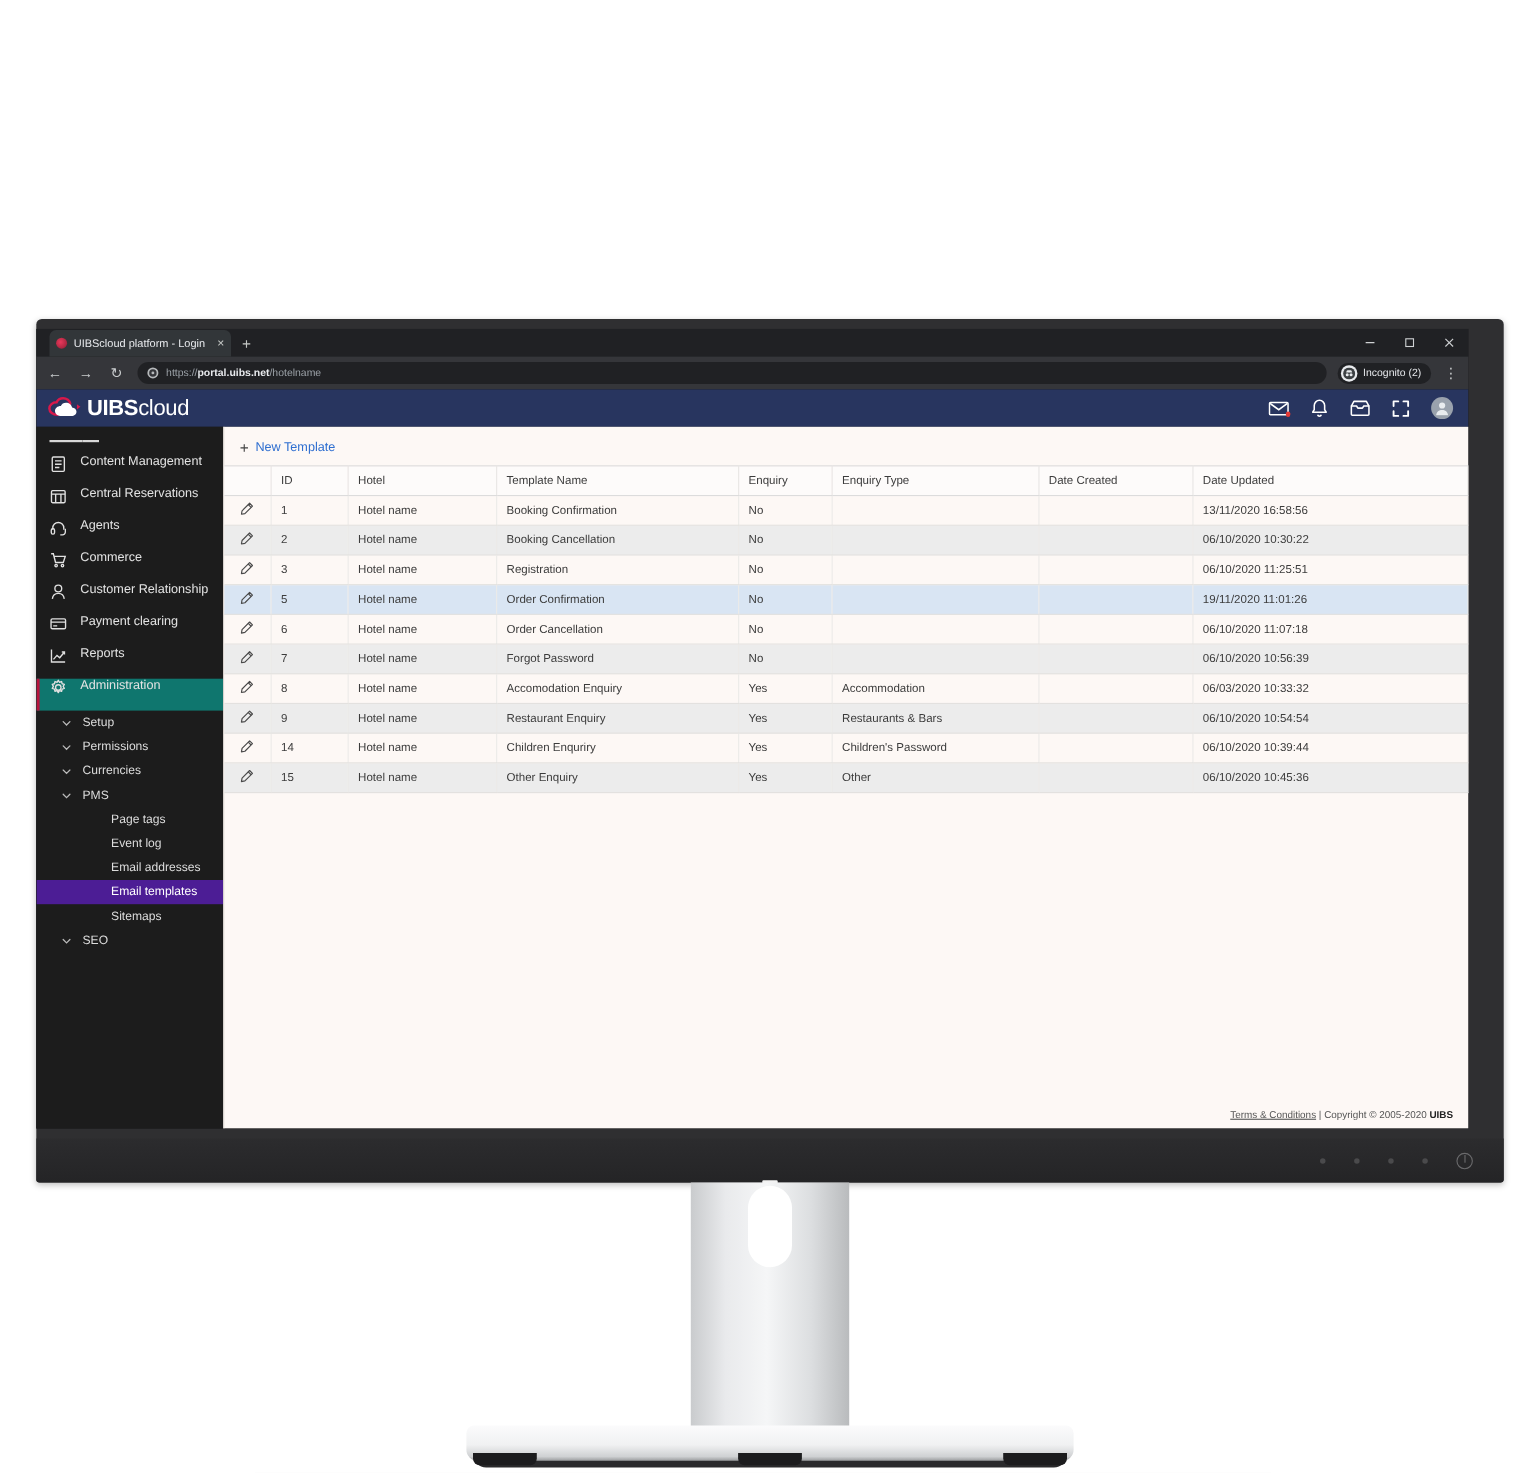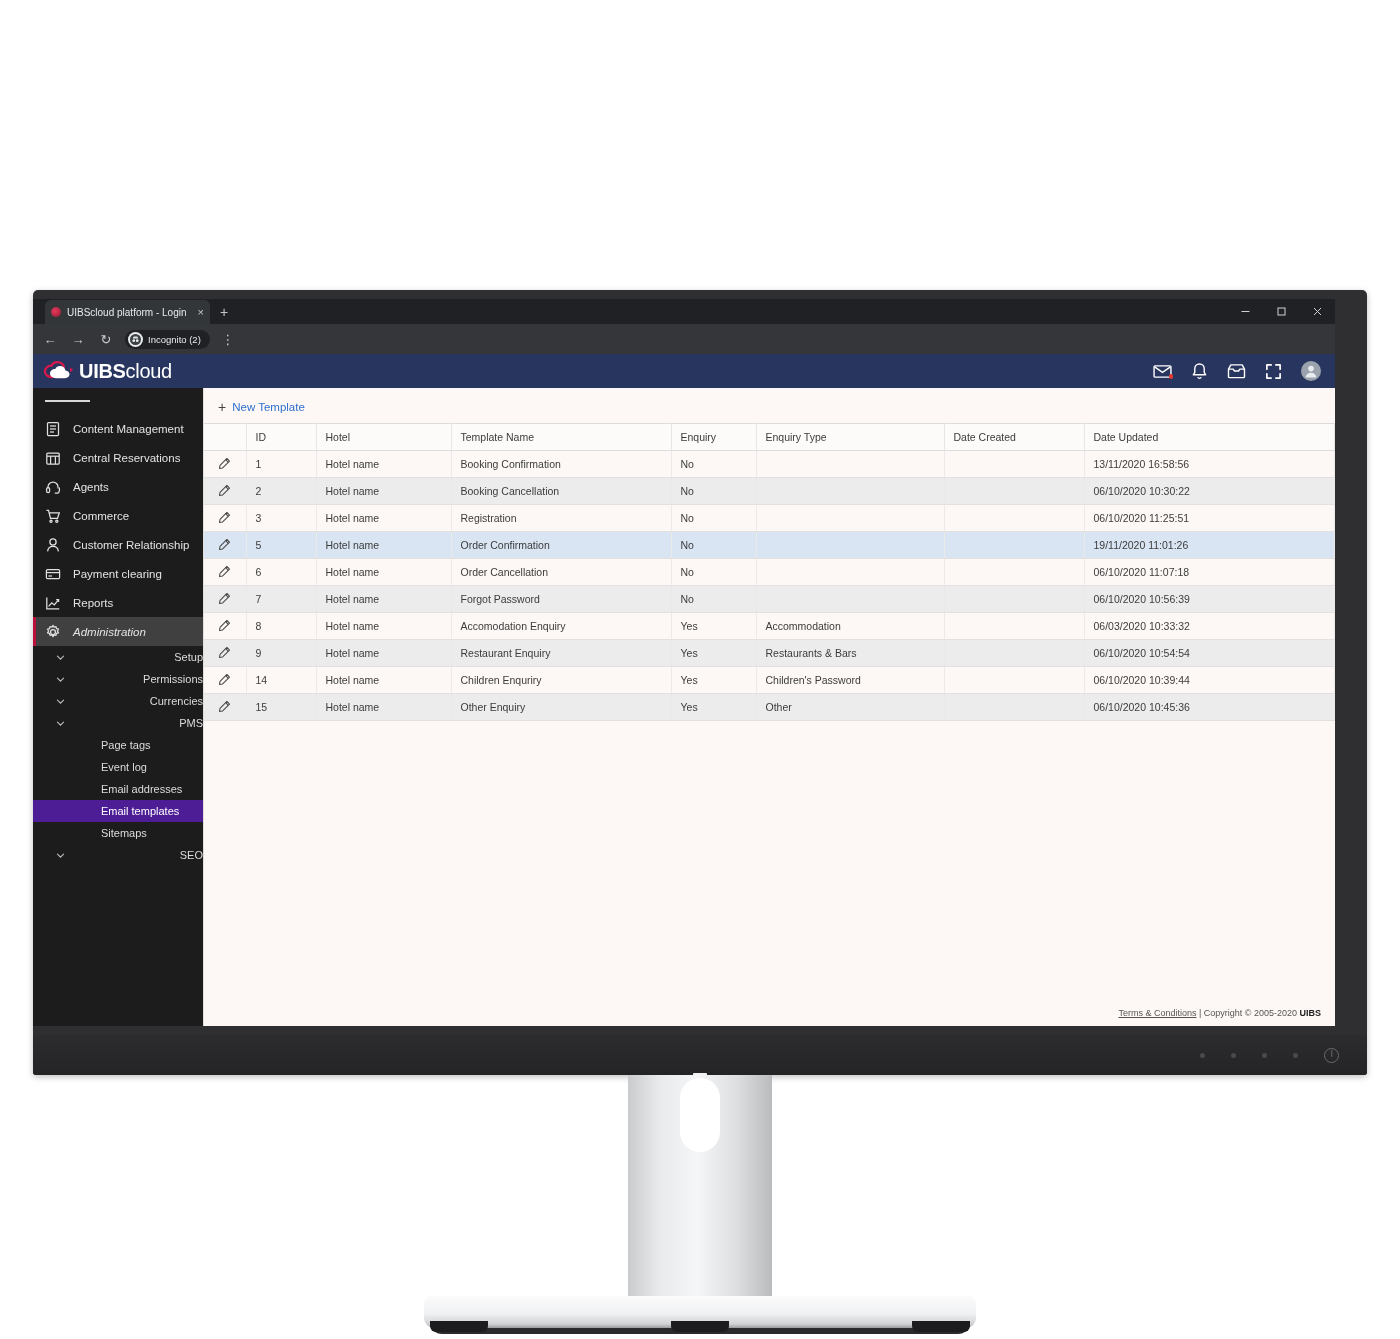--- a/index.html
+++ b/index.html
@@ -126,30 +126,30 @@
     display: flex; align-items: center; justify-content: center; cursor: pointer; }
 
   #body { flex: 1; display: flex; min-height: 0; }
 
   
   #sidebar { width: 170px; background: #1c1c1c; flex: 0 0 170px; overflow: hidden;
     display: flex; flex-direction: column; }
   #hamburger { height: 26px; display: flex; align-items: center; padding-left: 12px;
     cursor: pointer; }
   #hamburger div { width: 15px; height: 1.6px; background: #d8d8d8; margin: 1.8px 0; }
-  .navitem { height: 29px; display: flex; align-items: center; gap: 12px;
+  .navitem { height: 29px; display: flex; gap: 12px;
     padding-left: 12px; color: #e3e3e3; font-size: 11.5px; cursor: pointer;
     position: relative; }
   .navitem .nicon { width: 16px; height: 16px; display: flex; align-items: center;
     justify-content: center; flex: 0 0 16px; }
-  .navitem.active { background: #404040; font-style: italic; }
+  .navitem.active { background: #0f766e; }
   .navitem.active::before { content: ""; position: absolute; left: 0; top: 0;
     width: 3px; height: 100%; background: #b8123c; }
   .subitem { height: 22px; display: flex; align-items: center; gap: 10px;
-    padding-left: 22px; color: #dcdcdc; font-size: 11px; cursor: pointer; justify-content: space-between; }
+    padding-left: 22px; color: #dcdcdc; font-size: 11px; cursor: pointer; }
   .subitem .chev { width: 10px; flex: 0 0 10px; display: flex; align-items: center;
     justify-content: center; color: #b9b9b9; }
   .subitem.plain { padding-left: 68px; }
   .subitem.sel { background: #4c1d95; color: #ffffff; }
 
   
   #content { flex: 1; background: #fdf8f5; display: flex; flex-direction: column;
     min-width: 0; position: relative; border-left: 1px solid #e4ded9; }
   #new-template { display: flex; align-items: center; gap: 6px; color: #2f6fd0;
     font-size: 11.5px; padding: 12px 0 9px 14px; cursor: pointer; width: max-content; }
@@ -205,20 +205,29 @@
             </svg>
         </div>
       </div>
     </div>
 
     <div id="omnirow">
       <span class="navbtn">←</span>
       <span class="navbtn">→</span>
       <span class="navbtn">↻</span>
 
+      <div id="omnibox">
+        <span id="site-icon">
+          <svg width="8" height="8" viewBox="0 0 8 8">
+              <circle cx="4" cy="4" r="3.4" fill="#35363a"></circle>
+              <circle cx="4" cy="4" r="1.3" fill="#b6b9bb"></circle>
+            </svg>
+        </span>
+        <span id="url">https://<b>portal.uibs.net</b>/hotelname</span>
+      </div>
 
       <div id="incognito">
         <span id="incog-avatar">
           <svg width="11" height="11" viewBox="0 0 12 12">
             <circle cx="6" cy="6" r="6" fill="#3c4043"></circle>
             <path d="M3 5h6l-.6-1.6a1 1 0 0 0-.9-.6H4.5a1 1 0 0 0-.9.6z" fill="#e8eaed"></path>
             <circle cx="4.1" cy="7.3" r="1.5" fill="#e8eaed"></circle>
               <circle cx="7.9" cy="7.3" r="1.5" fill="#e8eaed"></circle>
           </svg>
         </span>

